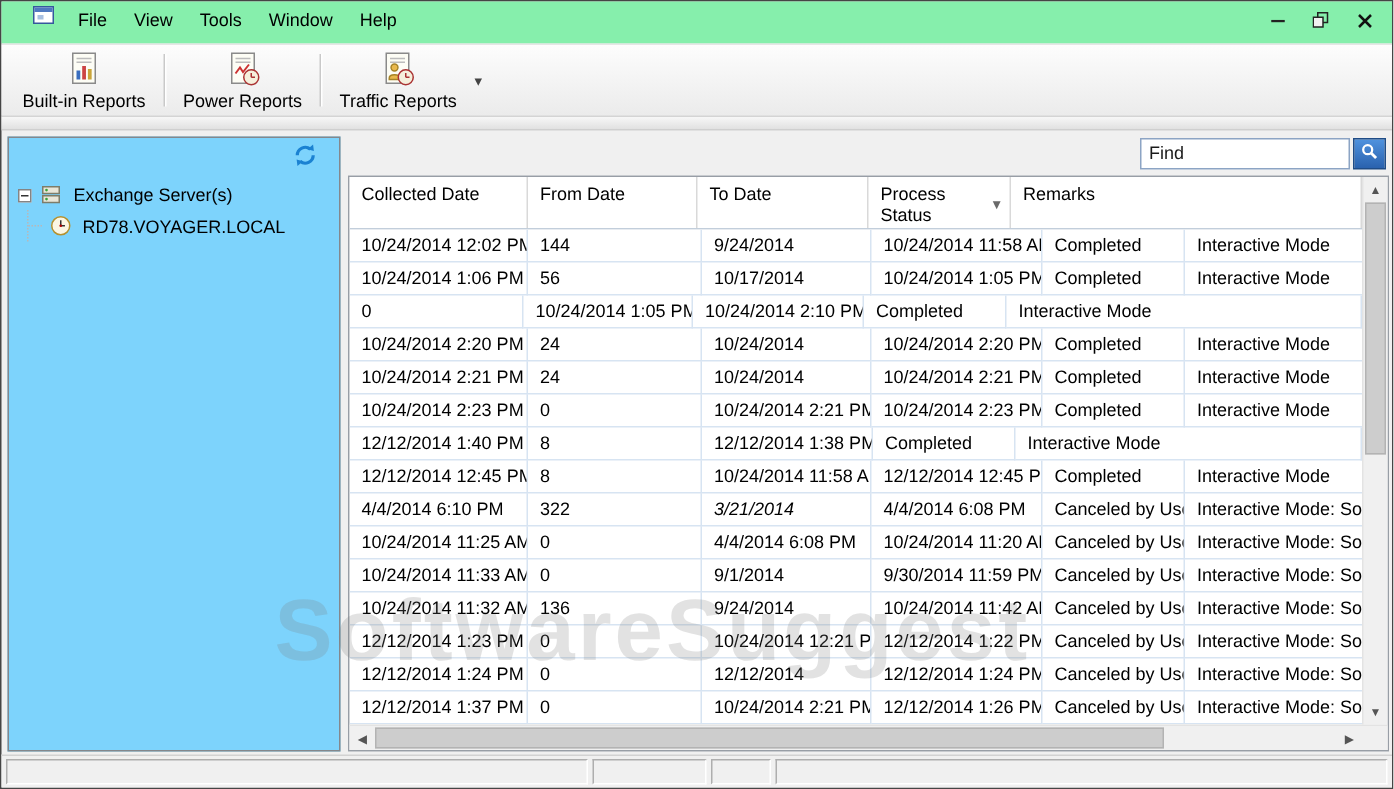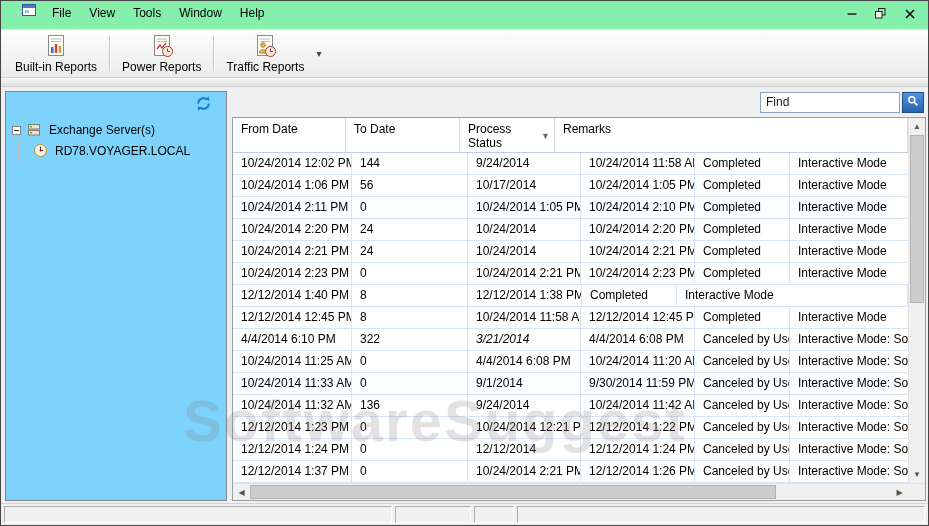--- a/index.html
+++ b/index.html
@@ -249,20 +249,23 @@
                 <line x1="7.2" y1="7.2" x2="10.4" y2="10.4" stroke="#fff" stroke-width="1.9"></line>
               </svg>
           </span>
         </div>
       </div>
 
       <div class="grid-region">
         <div class="grid-main">
           <div class="grid-cols">
             <div class="grid-header">
+                <div class="h-cell" style="flex: 0 0 119px;">
+                  <span>Collected Date</span>
+                </div>
                 <div class="h-cell" style="flex: 0 0 113px;">
                   <span>From Date</span>
                 </div>
                 <div class="h-cell" style="flex: 0 0 114px;">
                   <span>To Date</span>
                 </div>
                 <div class="h-cell" style="flex: 0 0 95px;">
                   <span>Process Status</span>
                   <span class="h-filter">▼</span>
                 </div>
@@ -281,21 +284,20 @@
                 </div>
                 <div class="g-row">
                   <div class="g-cell" style="flex: 0 0 119px;"><span>10/24/2014 1:06 PM</span></div>
                   <div class="g-cell" style="flex: 0 0 116px;"><span>56</span></div>
                   <div class="g-cell" style="flex: 0 0 113px;"><span>10/17/2014</span></div>
                   <div class="g-cell" style="flex: 0 0 114px;"><span>10/24/2014 1:05 PM</span></div>
                   <div class="g-cell" style="flex: 0 0 95px;"><span>Completed</span></div>
                   <div class="g-cell" style="flex: 1 0 150px;"><span>Interactive Mode</span></div>
                 </div>
                 <div class="g-row">
-                  <div class="g-cell" style="flex: 0 0 119px;"><span>10/24/2014 2:11 PM</span></div>
                   <div class="g-cell" style="flex: 0 0 116px;"><span>0</span></div>
                   <div class="g-cell" style="flex: 0 0 113px;"><span>10/24/2014 1:05 PM</span></div>
                   <div class="g-cell" style="flex: 0 0 114px;"><span>10/24/2014 2:10 PM</span></div>
                   <div class="g-cell" style="flex: 0 0 95px;"><span>Completed</span></div>
                   <div class="g-cell" style="flex: 1 0 150px;"><span>Interactive Mode</span></div>
                 </div>
                 <div class="g-row">
                   <div class="g-cell" style="flex: 0 0 119px;"><span>10/24/2014 2:20 PM</span></div>
                   <div class="g-cell" style="flex: 0 0 116px;"><span>24</span></div>
                   <div class="g-cell" style="flex: 0 0 113px;"><span>10/24/2014</span></div>

